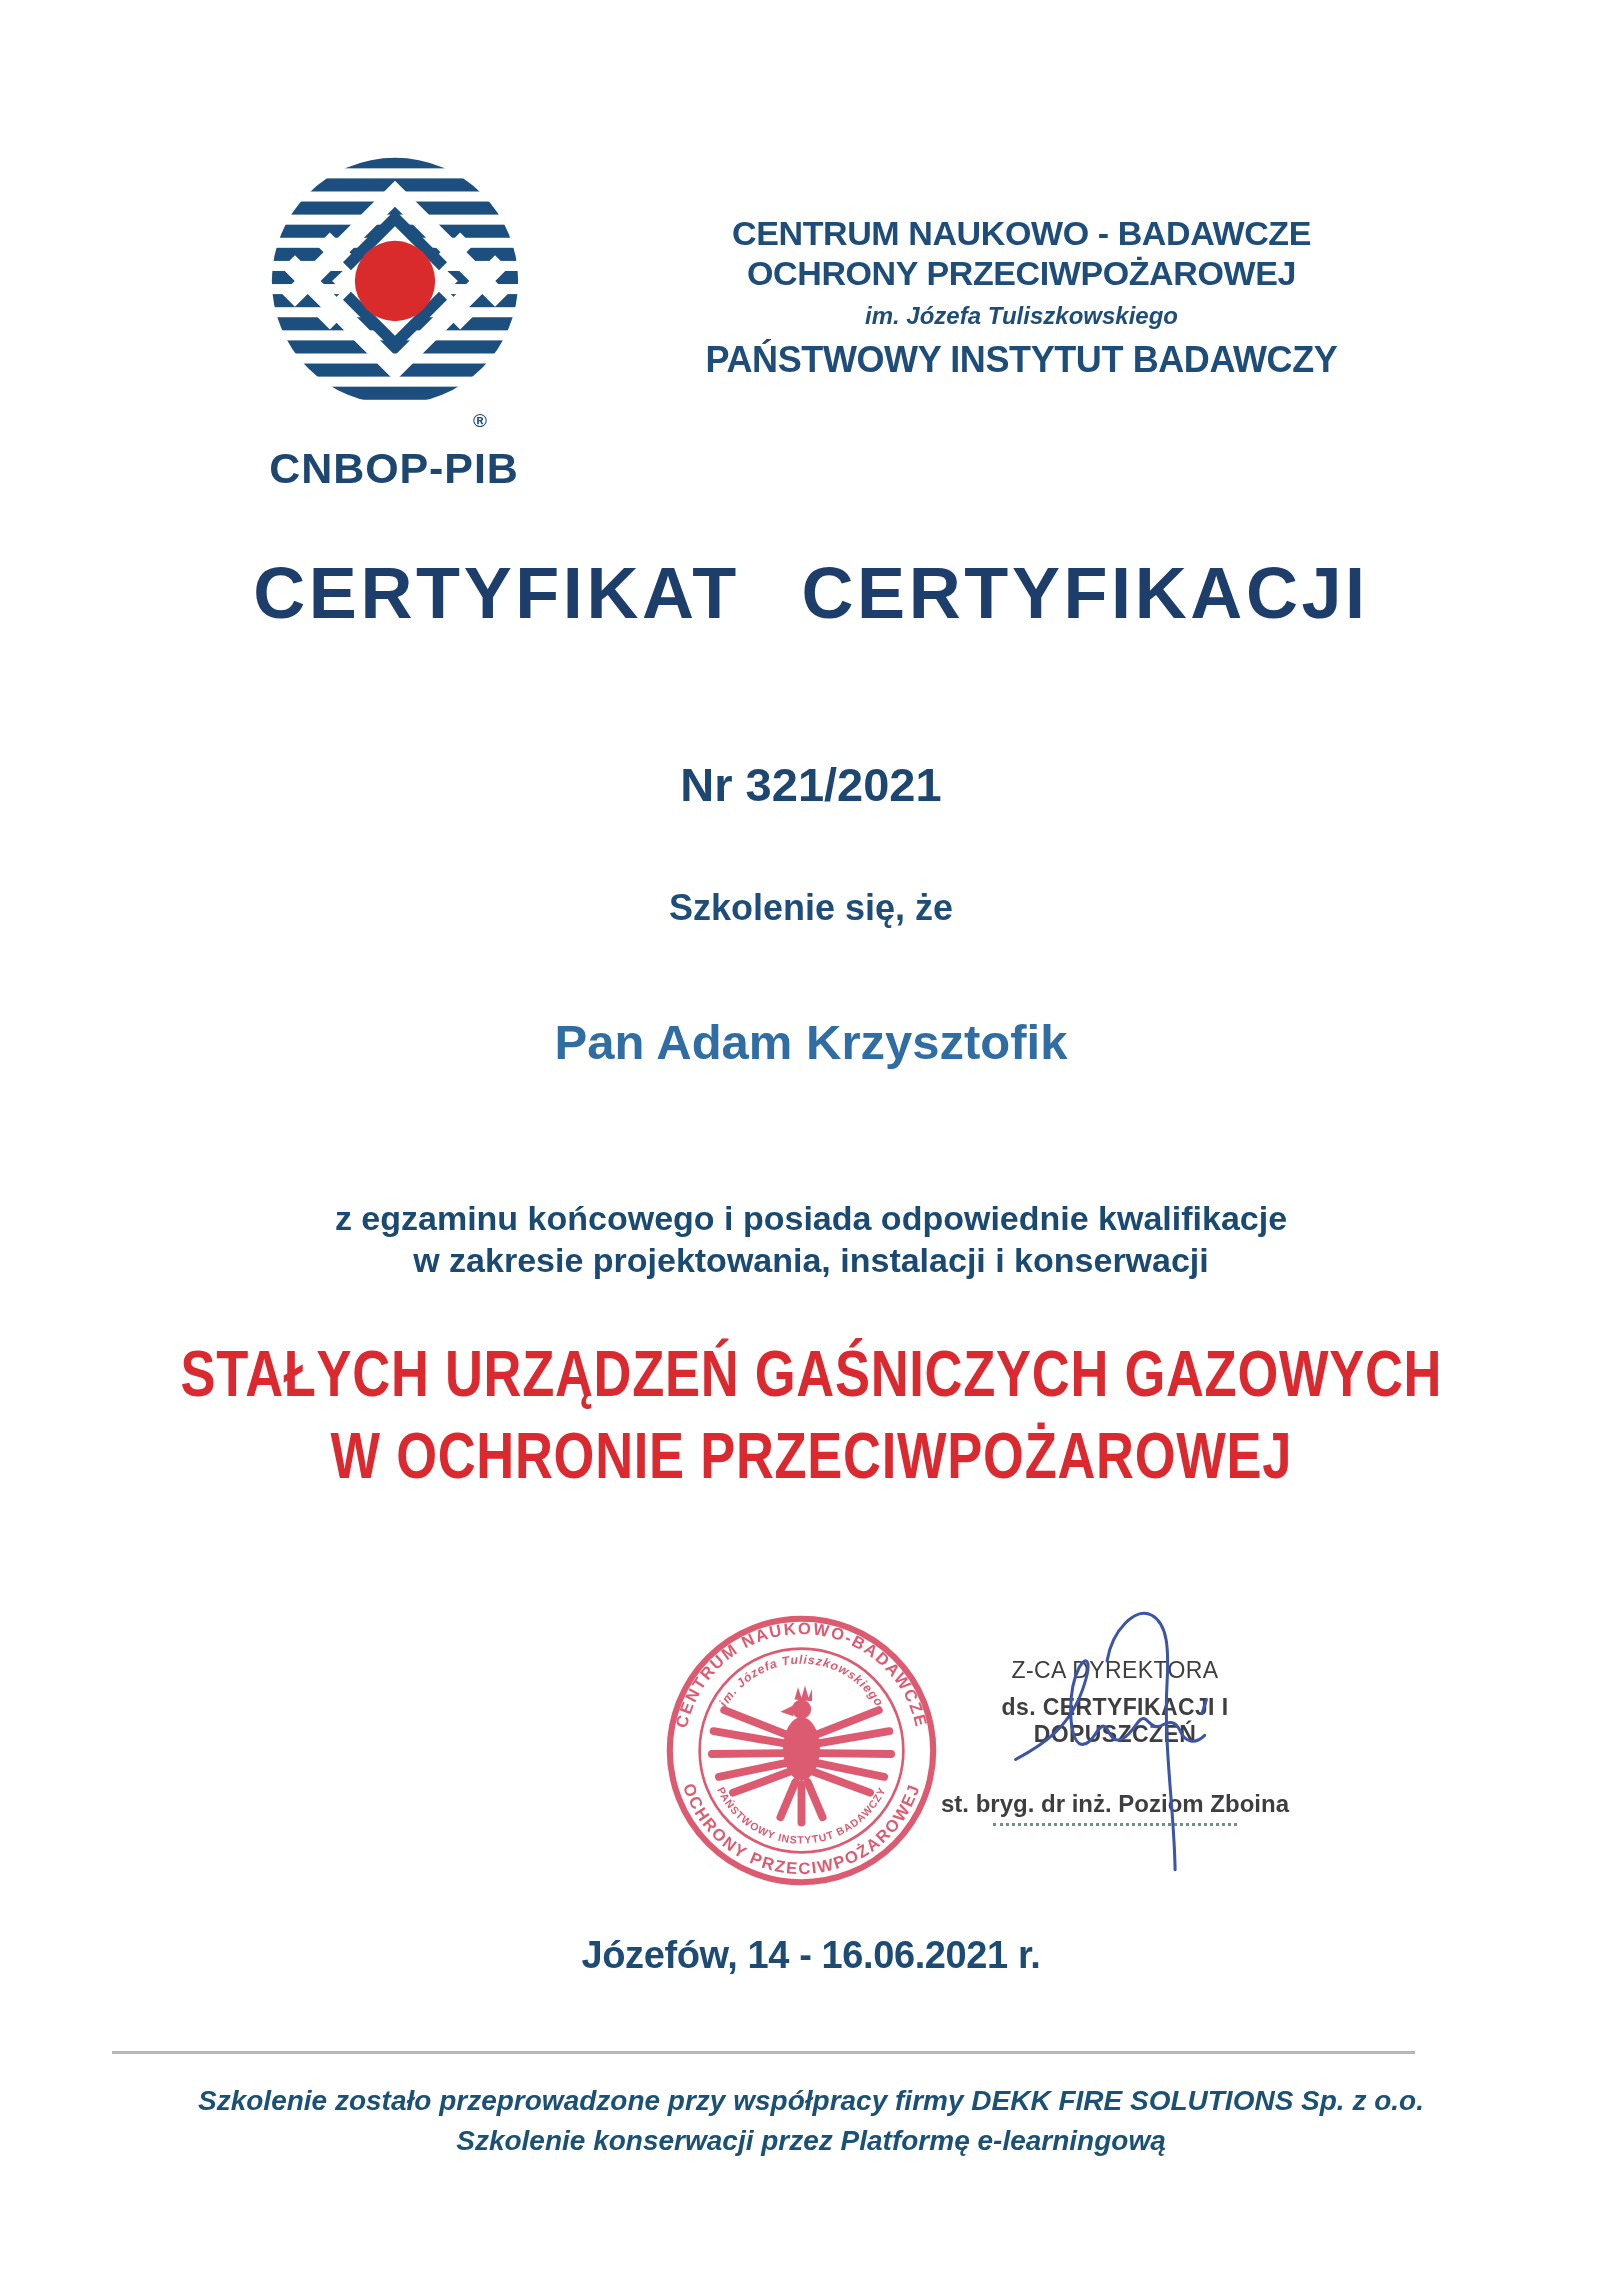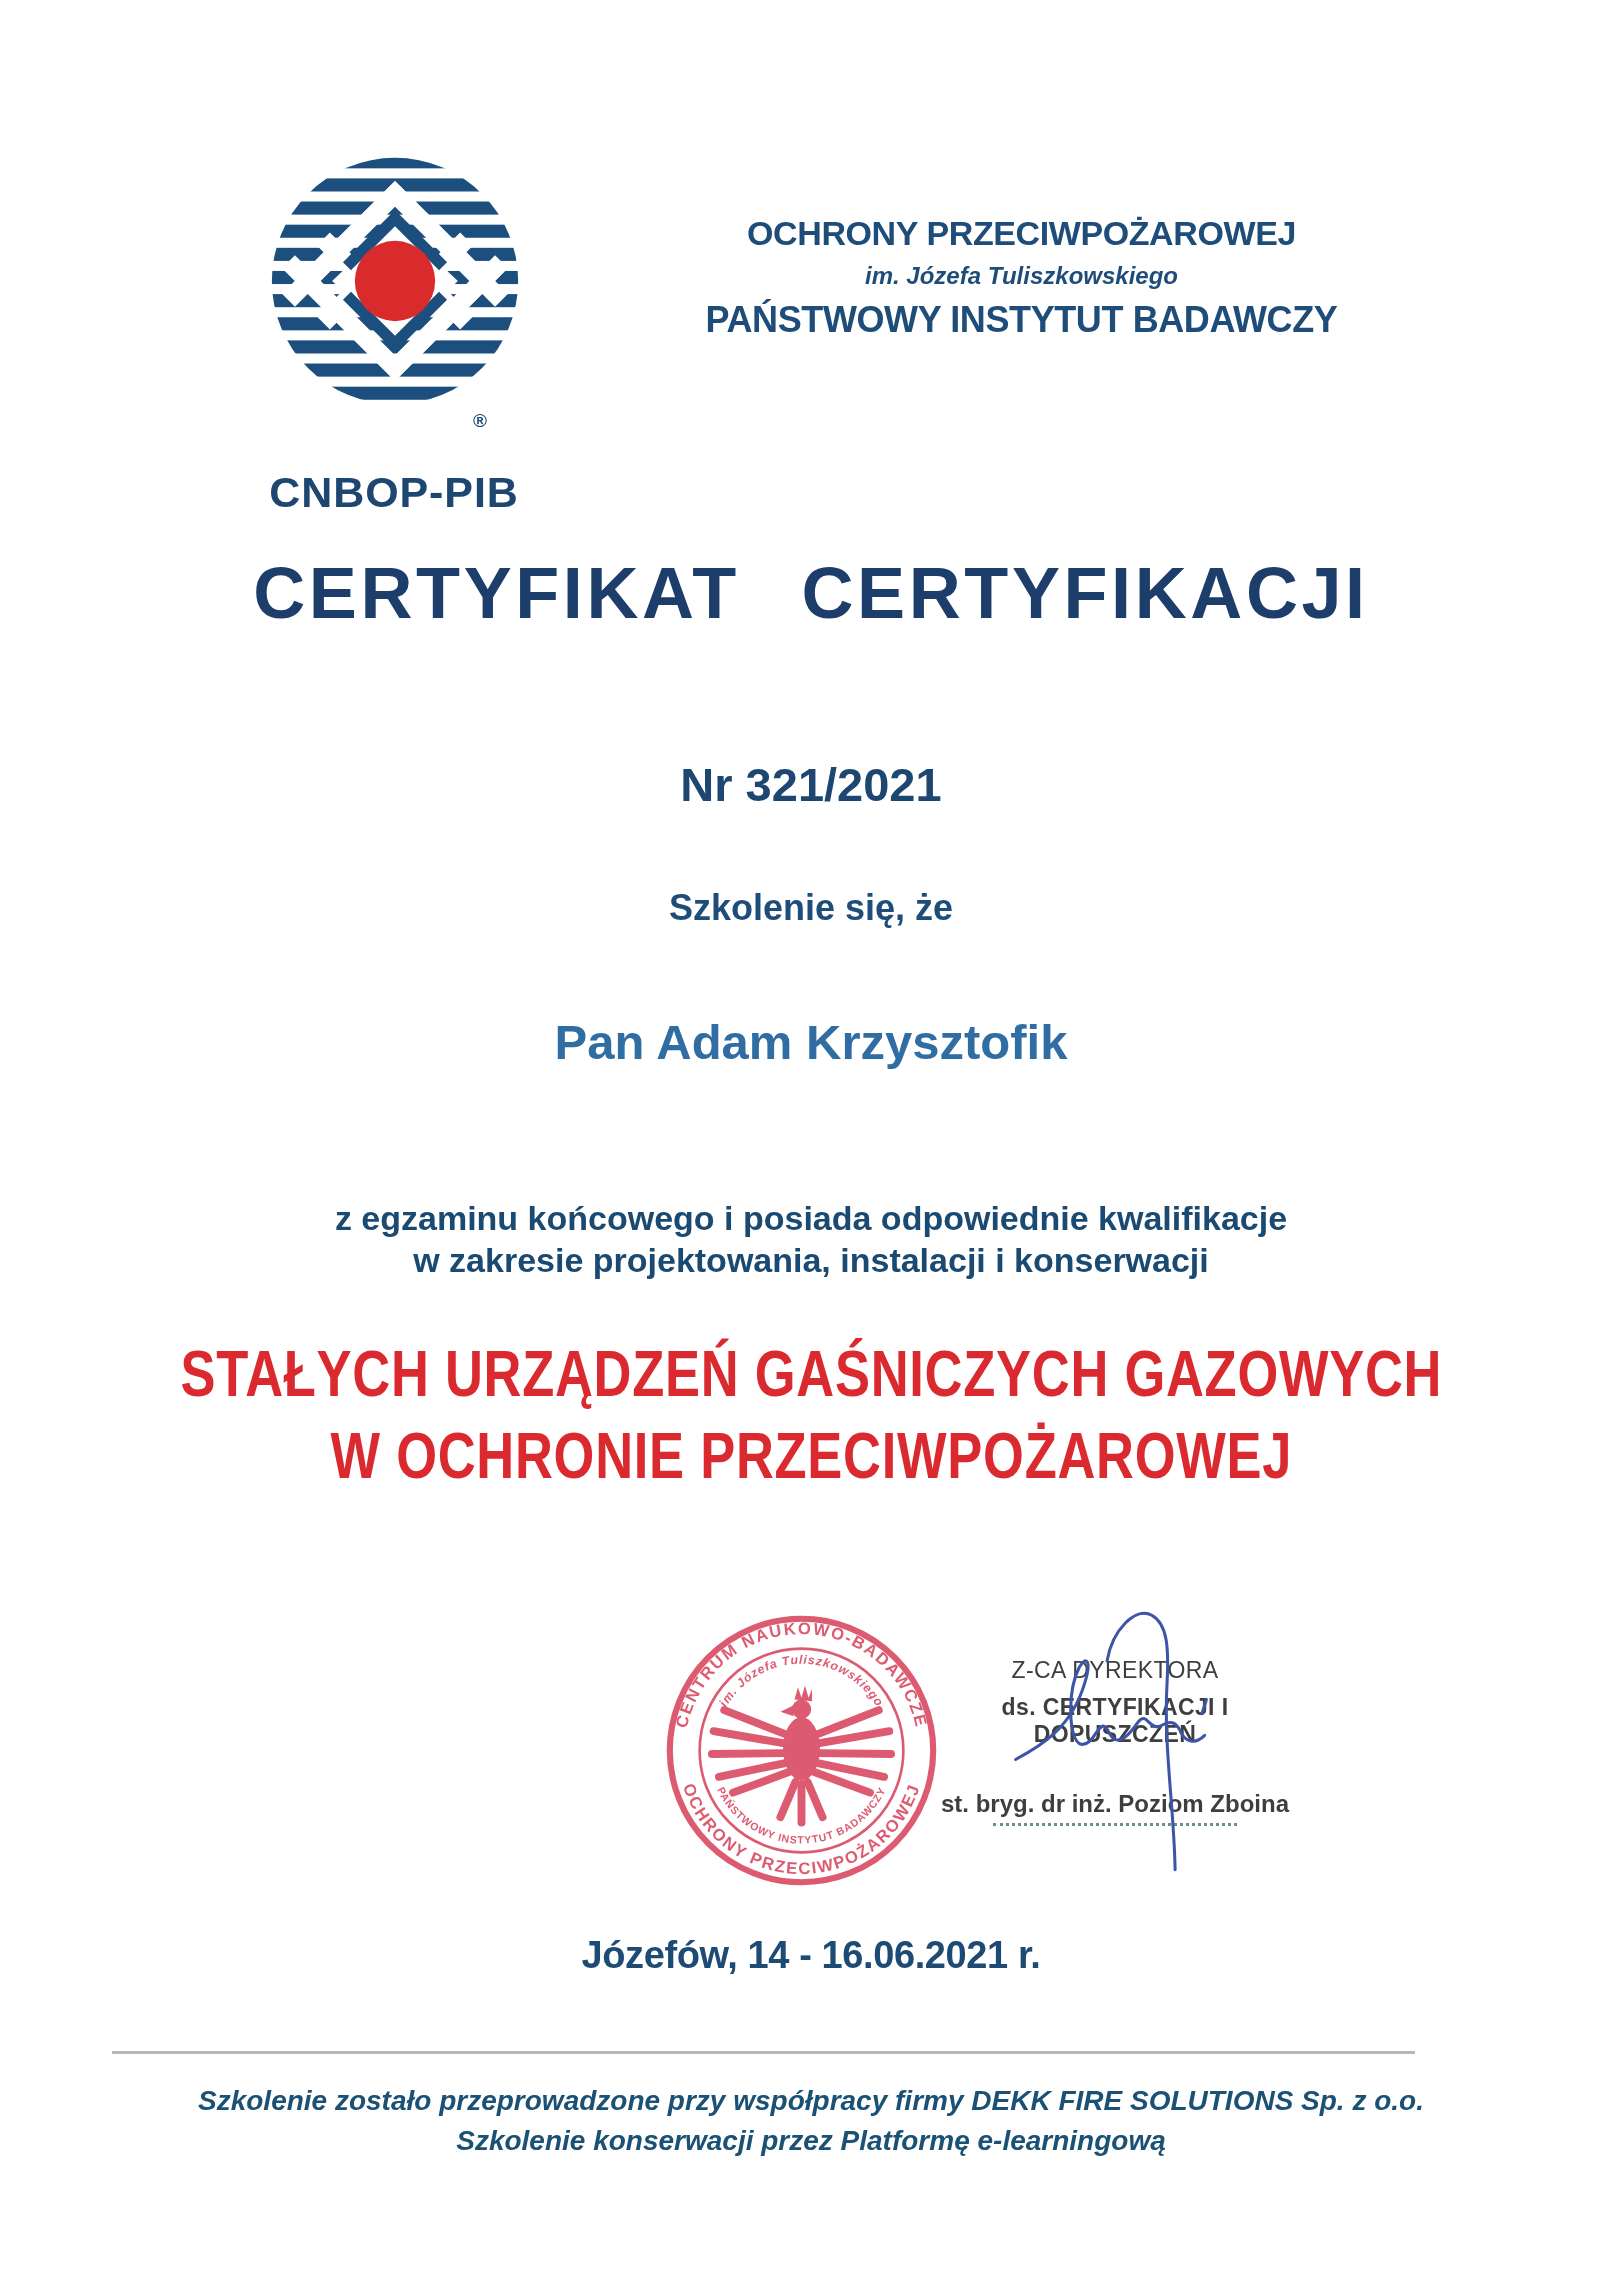--- a/index.html
+++ b/index.html
@@ -11,21 +11,21 @@
   }
   .page{
     position:relative;width:1622px;height:2293px;background:#ffffff;overflow:hidden;
   }
   .abs{position:absolute;}
   .centered{left:0;width:1622px;text-align:center;}
   
   .logo-svg{left:264px;top:150px;width:262px;height:262px;}
   .reg-mark{left:473px;top:410px;font-size:19px;color:#1e4d79;font-weight:bold;}
   .logo-caption{left:215px;top:444px;width:358px;text-align:center;
-    font-size:43px;font-weight:bold;color:#1d4670;letter-spacing:0.9px;margin-top:24px;}
+    font-size:43px;font-weight:bold;color:#1d4670;letter-spacing:0.9px;}
   .org-block{left:578px;top:213px;width:887px;text-align:center;color:#1e4d79;}
   .org-l1,.org-l2{font-size:34px;font-weight:bold;line-height:40px;letter-spacing:-0.4px;}
   .org-l3{font-size:24px;font-weight:bold;font-style:italic;line-height:36px;margin-top:4.5px;}
   .org-l4{font-size:36px;font-weight:bold;line-height:43px;margin-top:4.5px;letter-spacing:-0.4px;}
   
   .cert-title{top:552px;font-size:72px;font-weight:bold;color:#1d3d6b;
     letter-spacing:3.6px;word-spacing:38px;}
   .cert-number{top:757px;font-size:47px;font-weight:bold;color:#1d4670;}
   .confirmation{top:887px;font-size:36px;font-weight:bold;color:#1e4d79;}
   .recipient{top:1014px;font-size:49px;font-weight:bold;color:#2f6da3;}
@@ -85,20 +85,21 @@
         <path d="M 95,133 L 150,78 L 205,133"></path>
         <path d="M 95,167 L 150,222 L 205,167"></path>
       </g>
       <circle cx="150" cy="150" r="46" fill="#d92b2b"></circle>
     </g>
   </svg>
   <span class="abs reg-mark">®</span>
   <div class="abs logo-caption">CNBOP-PIB</div>
 
   <div class="abs org-block">
+    <div class="org-l1">CENTRUM NAUKOWO - BADAWCZE</div>
     <div class="org-l2">OCHRONY PRZECIWPOŻAROWEJ</div>
     <div class="org-l3">im. Józefa Tuliszkowskiego</div>
     <div class="org-l4">PAŃSTWOWY INSTYTUT BADAWCZY</div>
   </div>
 
   <div class="abs centered cert-title">CERTYFIKAT CERTYFIKACJI</div>
   <div class="abs centered cert-number">Nr 321/2021</div>
   <div class="abs centered confirmation">Szkolenie się, że</div>
   <div class="abs centered recipient">Pan Adam Krzysztofik</div>
 

